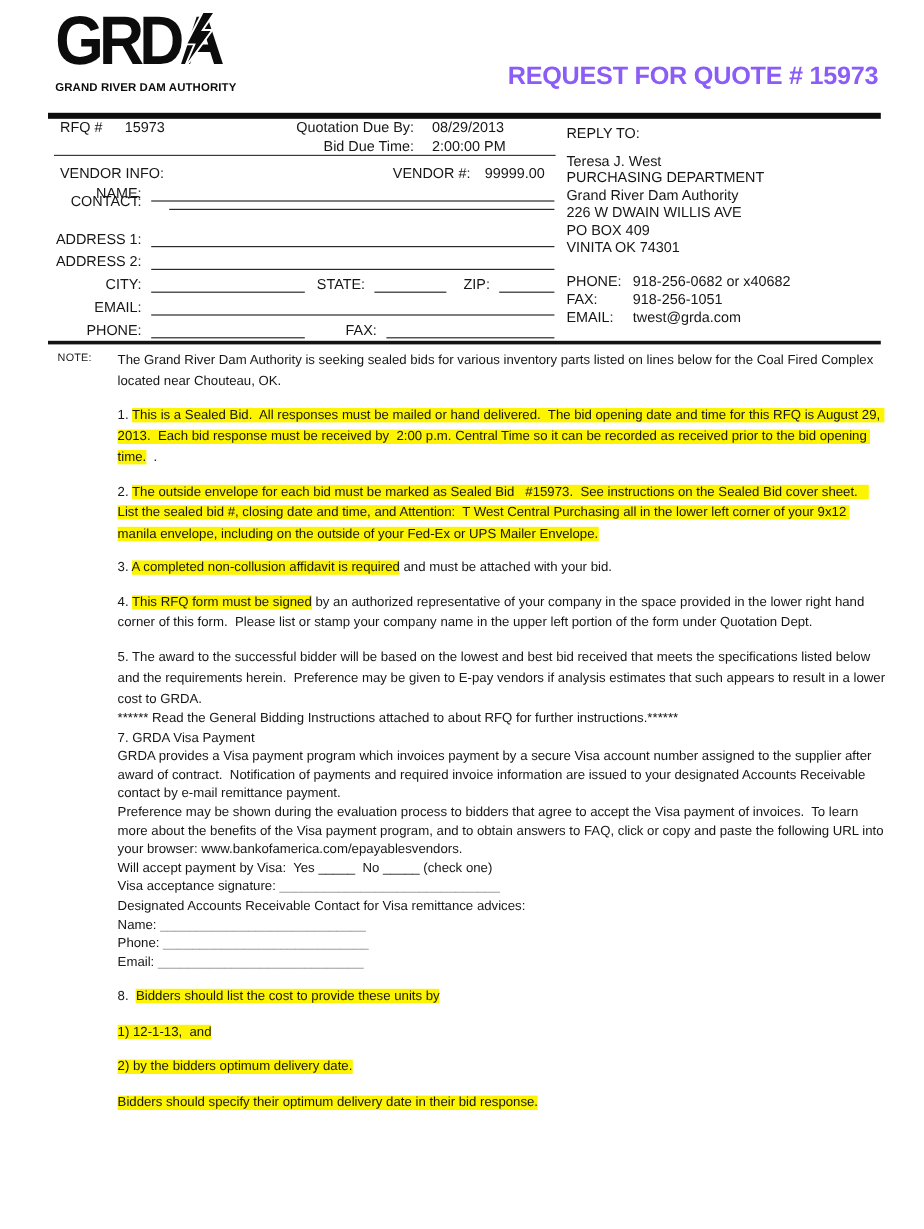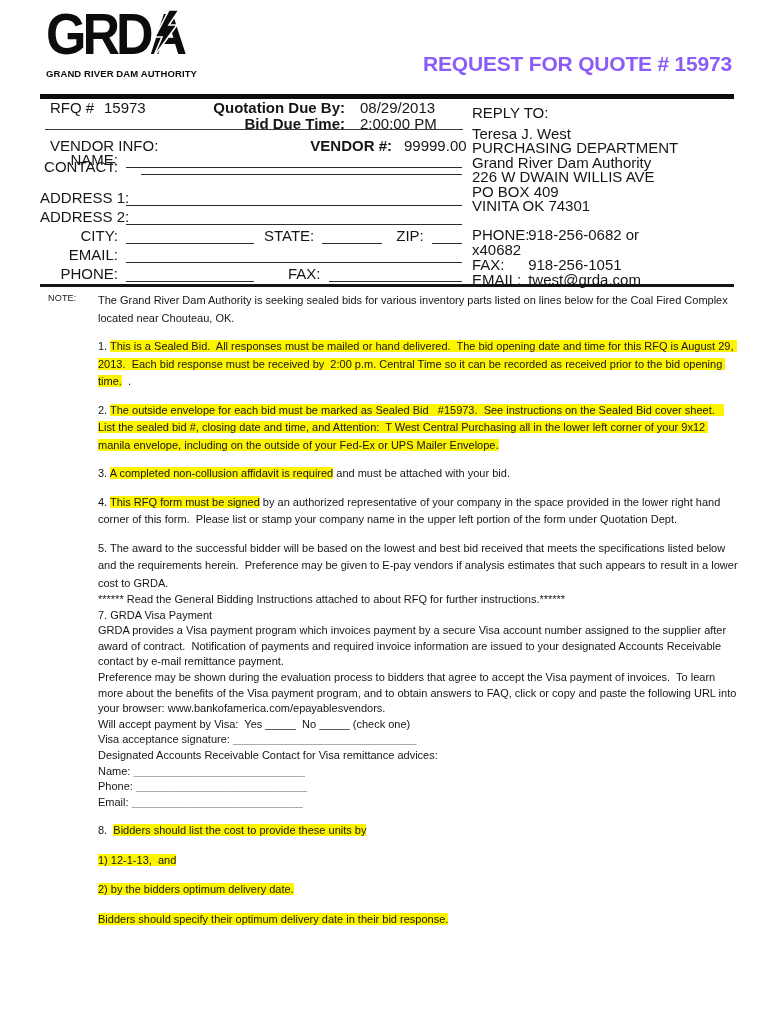--- a/index.html
+++ b/index.html
@@ -17,23 +17,23 @@
   .logo-sub {
     position:absolute; left:0; top:62px; width:160px;
     font-size:9.5px; font-weight:bold; letter-spacing:0.1px; color:#0c0c0c; white-space:nowrap;
   }
   .doc-title {
     position:absolute; right:38px; top:52px;
     font-size:21px; font-weight:bold; letter-spacing:-0.2px; color:#8b5cf6; white-space:nowrap;
   }
   .rule-thick { position:absolute; left:40px; top:94px; width:694px; height:5px; background:#0d0d0d; }
   
-  .topform { position:absolute; left:0; top:96px; width:688px; height:196px; font-size:15px; }
+  .topform { position:absolute; left:0; top:96px; width:688px; height:196px; font-size:12px; }
   .tf-abs { position:absolute; white-space:nowrap; }
-  .ralign { text-align:right;font-weight:bold; }
+  .ralign { text-align:right; }
   .thin-rule { position:absolute; left:45px; top:33px; width:418px; border-top:1px solid #3a3a3a; }
   .rule-thick2 { position:absolute; left:40px; top:188px; width:694px; height:3px; background:#141414; }
   .frow { position:absolute; left:40px; width:422px; display:flex; align-items:flex-end; height:14px; }
   .frow .flabel { width:78px; text-align:right; white-space:nowrap; flex:none; }
   .blank { border-bottom:1px solid #2b2b2b; height:13px; flex:none; }
   .blank.grow { flex:1; }
   .ml8 { margin-left:8px; } .ml10 { margin-left:10px; } .ml14 { margin-left:14px;text-align:center; } .ml34 { margin-left:34px; }
   .reply-label { position:absolute; left:472px; top:8px; }
   .reply-address { position:absolute; left:472px; top:31px; line-height:14.4px; }
   .reply-contacts { position:absolute; left:472px; top:131px; line-height:15px; }

